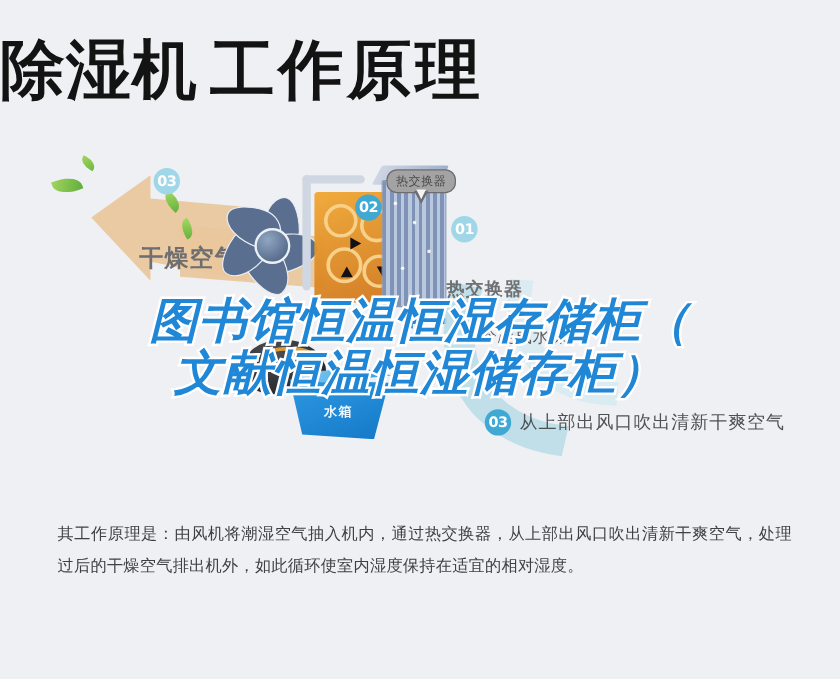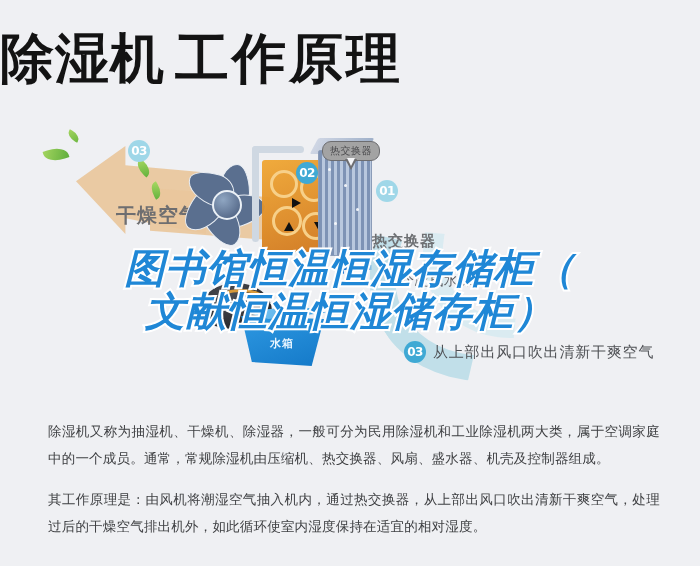--- a/index.html
+++ b/index.html
@@ -282,17 +282,16 @@
       <span>从上部出风口吹出清新干爽空气</span>
     </div>
   </div>
 
   <div class="overlay">
     <div class="overlay-line">图书馆恒温恒湿存储柜（</div>
     <div class="overlay-line">文献恒温恒湿储存柜）</div>
   </div>
 
   <div class="body-text">
-    <p class="para">除湿机又称为抽湿机、干燥机、除湿器，一般可分为民用除湿机和工业除湿机两大类，属于空调家庭中的一个成员。通常，常规除湿机由压缩机、热交换器、风扇、盛水器、机壳及控制器组成。</p>
     <p class="para second">其工作原理是：由风机将潮湿空气抽入机内，通过热交换器，从上部出风口吹出清新干爽空气，处理过后的干燥空气排出机外，如此循环使室内湿度保持在适宜的相对湿度。</p>
   </div>
 
 </div>
 
 </body></html>

